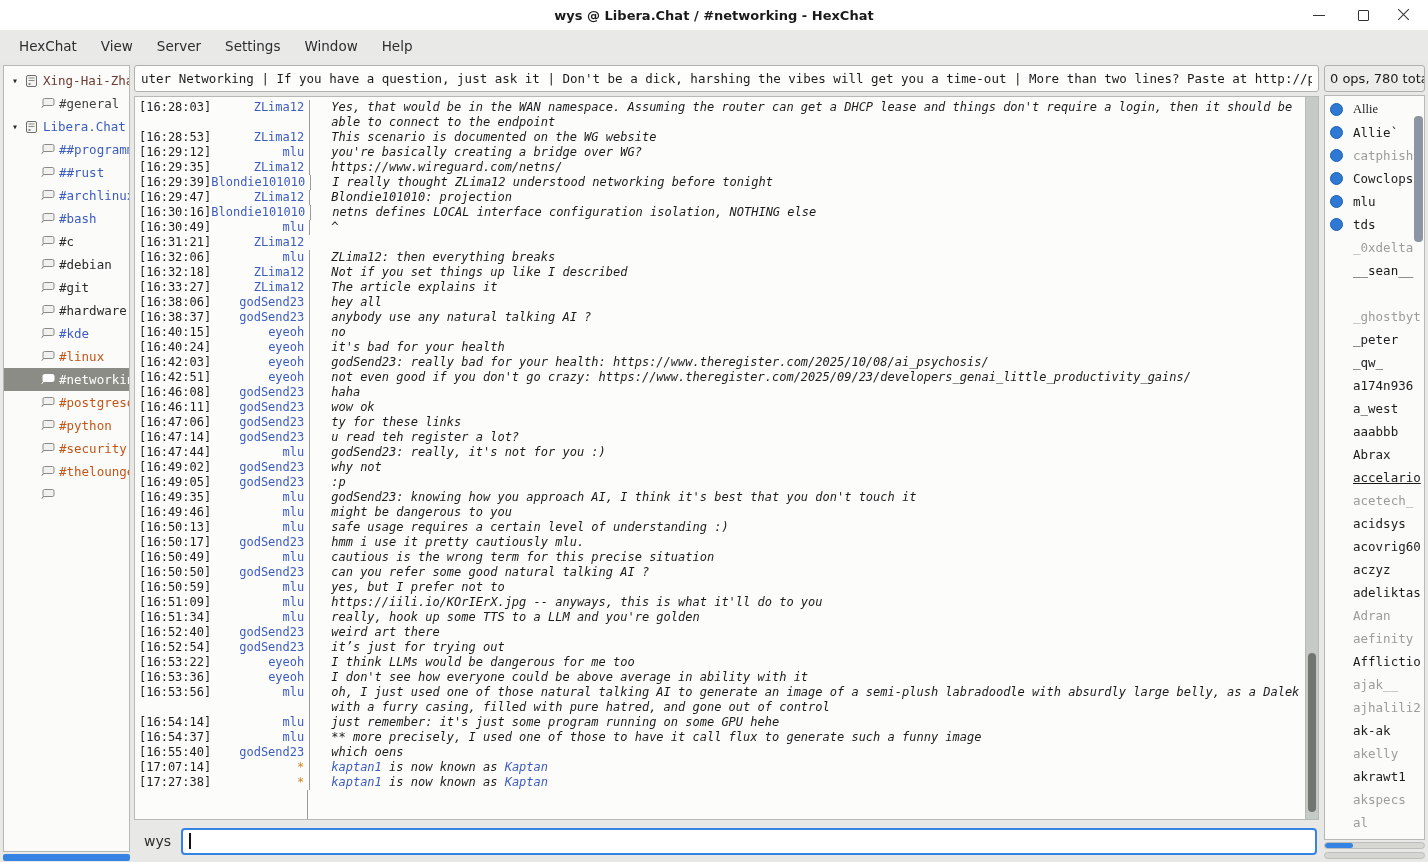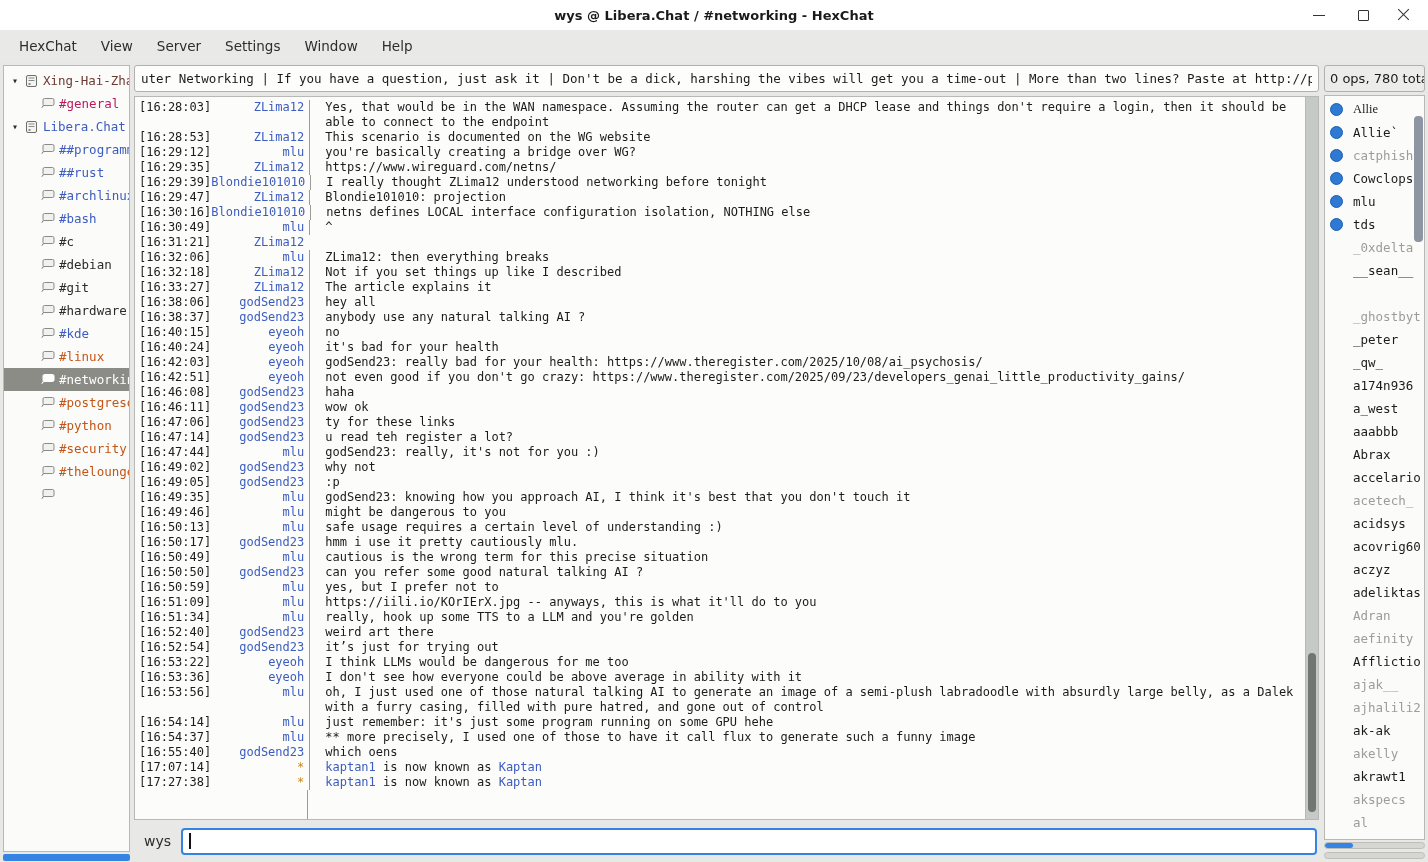--- a/index.html
+++ b/index.html
@@ -41,21 +41,21 @@
 
   
   .center-col { flex:1; display:flex; flex-direction:column; min-width:0; padding:3px 2px 0 4px; }
   .topic-row { flex:0 0 28px; margin-bottom:3px; }
   .topic-input { width:100%; height:27px; background:#fdfdfc; border:1px solid #b0b0ad; border-radius:3px; font-family:"DejaVu Sans Mono","Liberation Mono",monospace; font-size:12.5px; color:#1b1b1b; padding:0 6px; outline:none; }
   .chat-wrap { flex:1; display:flex; min-height:0; background:#fcfcfb; border:1px solid #b8b8b4; }
   .chat-lines { flex:1; display:flex; flex-direction:column; overflow:hidden; padding-top:3px; font-family:"DejaVu Sans Mono","Liberation Mono",monospace; font-size:12px; line-height:15px; }
   .msg-row { display:flex; align-items:stretch; }
   .msg-time { flex:0 0 74px; padding-left:4px; color:#1b1b1b; white-space:pre;text-align:center; }
   .msg-nick { flex:0 0 98px; text-align:right; padding-right:5px; white-space:pre; }
-  .msg-text { flex:1; border-left:1px solid #9a9a96; padding-left:15px; white-space:pre-wrap; word-break:break-word; color:#1b1b1b; }
+  .msg-text { flex:1; border-left:1px solid #9a9a96; padding-left:21px; white-space:pre-wrap; word-break:break-word; color:#1b1b1b;font-style:italic; }
   .msg-row.filler { flex:1; }
   .chat-scroll { flex:0 0 13px; background:#c6cac6; position:relative; border-left:1px solid #b8b8b4; }
   .chat-thumb { position:absolute; left:2px; right:2px; background:#75777-3; }
   .chat-thumb { background:#737571; border-radius:5px; top:77%; height:22%; }
   .input-row { flex:0 0 42px; display:flex; align-items:center; padding:0 2px 0 10px; gap:10px; }
   .nick-label { font-size:14px; color:#2d2d2d; }
   .text-input { flex:1; height:27px; background:#ffffff; border:2px solid #3584e4; border-radius:4px; display:flex; align-items:center; padding-left:6px; }
   .caret { width:1.5px; height:16px; background:#111; }
 
   
@@ -114,21 +114,21 @@
               </svg>
             </span>
             <span class="t-label" style="color: rgb(109, 58, 49);">Xing-Hai-Zhan</span>
           </div>
           <div class="tree-row channel">
             <span class="t-icon">
               <svg width="16" height="13" viewBox="0 0 16 13">
                 <path d="M4.5 8.5 h9 a1.5 1.5 0 0 0 1.5 -1.5 v-4 a1.5 1.5 0 0 0 -1.5 -1.5 h-8 a1.5 1.5 0 0 0 -1.5 1.5 v4 a1.5 1.5 0 0 0 .5 1.1 l-1.5 2.4 z" fill="#f1f1ef" stroke="#8a8a86"></path>
               </svg>
             </span>
-            <span class="t-label" style="color: #be185d; text-align: right;">#general</span>
+            <span class="t-label" style="color: #404040; text-align: right;">#general</span>
           </div>
           <div class="tree-row server">
             <span class="expander">▾</span>
             <span class="t-icon">
               <svg width="15" height="14" viewBox="0 0 15 14">
                 <rect x="2.5" y="1.5" width="10" height="11" rx="1.5" fill="#f4f4f2" stroke="#6e6e6a"></rect>
                 <line x1="4.5" y1="4" x2="10.5" y2="4" stroke="#8a8a86"></line>
                 <line x1="4.5" y1="6.5" x2="10.5" y2="6.5" stroke="#8a8a86"></line>
                 <rect x="4.5" y="9" width="2" height="2" fill="#8a8a86"></rect>
               </svg>
@@ -585,21 +585,21 @@
             <div class="user-row">
               <span class="user-dot"></span>
               <span class="user-name" style="color: rgb(27, 27, 27);">aaabbb</span>
             </div>
             <div class="user-row">
               <span class="user-dot"></span>
               <span class="user-name" style="color: rgb(27, 27, 27);">Abrax</span>
             </div>
             <div class="user-row">
               <span class="user-dot"></span>
-              <span class="user-name" style="color: rgb(27, 27, 27);">accelario</span>
+              <span class="user-name" style="color: rgb(27, 27, 27); text-decoration: underline;">accelario</span>
             </div>
             <div class="user-row">
               <span class="user-dot"></span>
               <span class="user-name" style="color: rgb(156, 156, 153);">acetech_</span>
             </div>
             <div class="user-row">
               <span class="user-dot"></span>
               <span class="user-name" style="color: rgb(27, 27, 27);">acidsys</span>
             </div>
             <div class="user-row">

